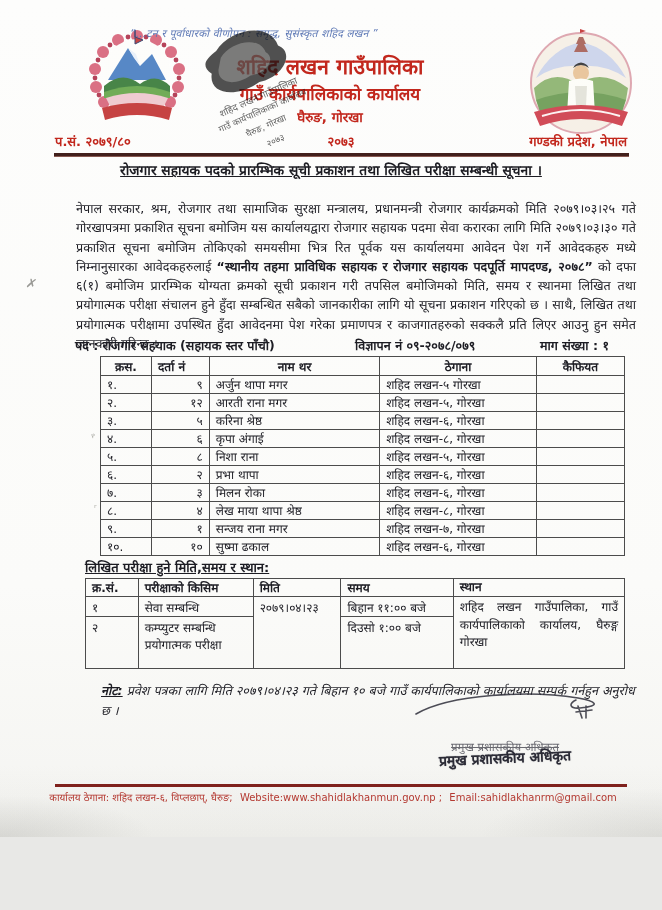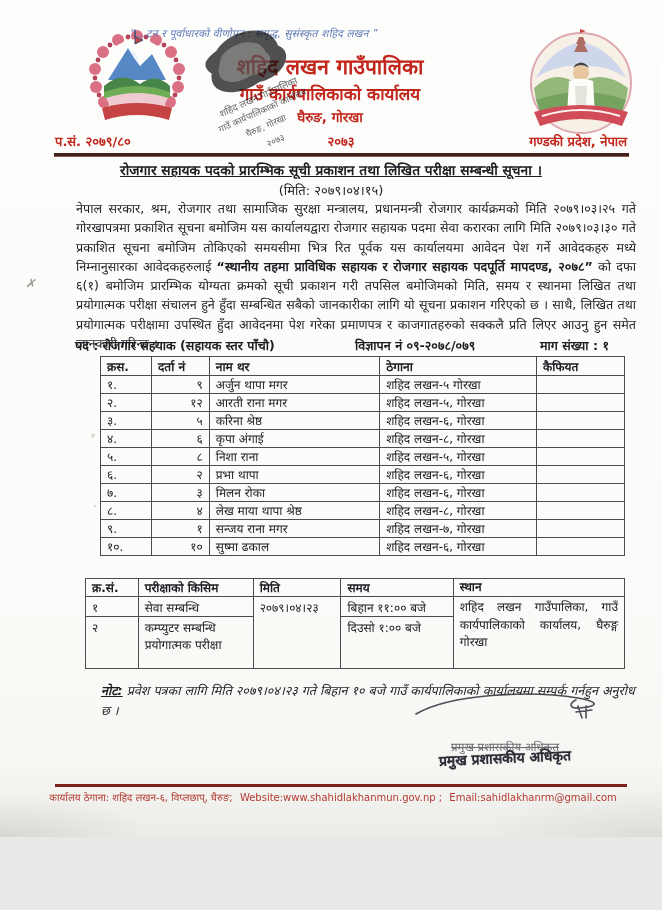--- a/index.html
+++ b/index.html
@@ -41,21 +41,21 @@
   .date-line{position:absolute;top:181px;left:0;width:662px;text-align:center;font-size:13px;color:#1c1c22;}
   .body-par{position:absolute;top:199px;left:76px;width:560px;font-size:12.6px;line-height:1.53;text-align:justify;color:#1d1d24;margin:0;}
   .pos-row{position:absolute;top:337px;left:75px;width:552px;font-size:12.6px;font-weight:bold;color:#1d1d24;}
   .pos-post{position:absolute;left:0;}
   .pos-ad{position:absolute;left:280px;}
   .pos-demand{position:absolute;right:18px;}
   
   table{border-collapse:collapse;}
   td,th{border:1px solid #4c4c4c;font-size:12px;padding:0 6px;color:#1d1d24;}
   .t1{position:absolute;top:356px;left:100px;width:525px;}
-  .t1 th{font-weight:bold;text-align:left;height:18px;}
+  .t1 th{font-weight:bold;text-align:center;height:18px;}
   .t1 td{height:17px;}
   .t1 td:nth-child(1){width:42px;}
   .t1 td:nth-child(2),.t1 th:nth-child(2){width:52px;text-align:right;}
   .t1 th:nth-child(2){text-align:left;margin-top:21px;}
   .t1 td:nth-child(3){width:190px;margin-top:39px;}
   .t1 td:nth-child(4){width:170px;}
   .t1 td:nth-child(5){width:85px;}
   .exam-head{position:absolute;top:558px;left:85px;font-size:13px;font-weight:bold;text-decoration:underline;color:#1d1d24;}
   .t2{position:absolute;top:578px;left:85px;width:540px;}
   .t2 th{font-weight:bold;text-align:left;height:17px;}
@@ -177,21 +177,20 @@
         <text x="34" y="92" font-size="9" fill="#1a1a1a" opacity="0.85" transform="rotate(-4 34 92)">गाउँ कार्यपालिकाको कार्यालय</text>
         <text x="58" y="106" font-size="9" fill="#1a1a1a" opacity="0.85" transform="rotate(-4 58 106)">घैरुङ, गोरखा</text>
         <text x="74" y="122" font-size="9" fill="#1a1a1a" opacity="0.85" transform="rotate(-4 74 122)">२०७३</text>
       </g>
     </svg>
   </div>
 
   <div class="head-rule"></div>
 
   <div class="title">रोजगार सहायक पदको प्रारम्भिक सूची प्रकाशन तथा लिखित परीक्षा सम्बन्धी सूचना ।</div>
-  <div class="date-line">(मिति: २०७९।०४।१५)</div>
 
   <p class="body-par"><span>नेपाल सरकार, श्रम, रोजगार तथा सामाजिक सुरक्षा मन्त्रालय, प्रधानमन्त्री रोजगार कार्यक्रमको मिति २०७९।०३।२५ गते गोरखापत्रमा प्रकाशित सूचना बमोजिम यस कार्यालयद्वारा रोजगार सहायक पदमा सेवा करारका लागि मिति २०७९।०३।३० गते प्रकाशित सूचना बमोजिम तोकिएको समयसीमा भित्र रित पूर्वक यस कार्यालयमा आवेदन पेश गर्ने आवेदकहरु मध्ये निम्नानुसारका आवेदकहरुलाई </span><b>“स्थानीय तहमा प्राविधिक सहायक र रोजगार सहायक पदपूर्ति मापदण्ड, २०७८”</b><span> को दफा ६(१) बमोजिम प्रारम्भिक योग्यता क्रमको सूची प्रकाशन गरी तपसिल बमोजिमको मिति, समय र स्थानमा लिखित तथा प्रयोगात्मक परीक्षा संचालन हुने हुँदा सम्बन्धित सबैको जानकारीका लागि यो सूचना प्रकाशन गरिएको छ । साथै, लिखित तथा प्रयोगात्मक परीक्षामा उपस्थित हुँदा आवेदनमा पेश गरेका प्रमाणपत्र र काजगातहरुको सक्कलै प्रति लिएर आउनु हुन समेत जानकारी गरिन्छ ।</span></p>
 
   <div class="pos-row">
     <span class="pos-post">पद : रोजगार सहयाक (सहायक स्तर पाँचौ)</span>
     <span class="pos-ad">विज्ञापन नं ०९-२०७८/०७९</span>
     <span class="pos-demand">माग संख्या : १</span>
   </div>
 
   <table class="t1">
@@ -271,20 +270,21 @@
         <tr>
           <td>१०.</td>
           <td>१०</td>
           <td>सुष्मा ढकाल</td>
           <td>शहिद लखन-६, गोरखा</td>
           <td></td>
         </tr>
       </tbody>
   </table>
 
+  <div class="exam-head">लिखित परीक्षा हुने मिति,समय र स्थान:</div>
 
   <table class="t2">
     <thead>
       <tr>
         <th class="c-sn">क्र.सं.</th>
         <th class="c-kind">परीक्षाको किसिम</th>
         <th class="c-date">मिति</th>
         <th class="c-time">समय</th>
         <th class="c-venue">स्थान</th>
       </tr>

